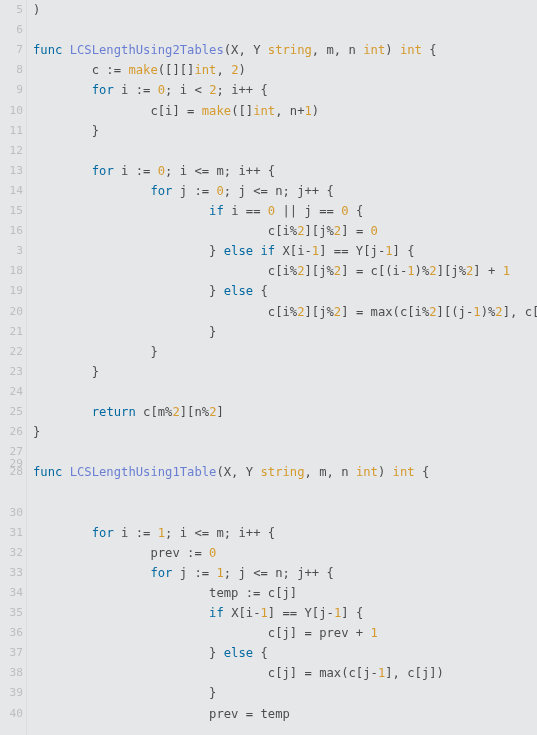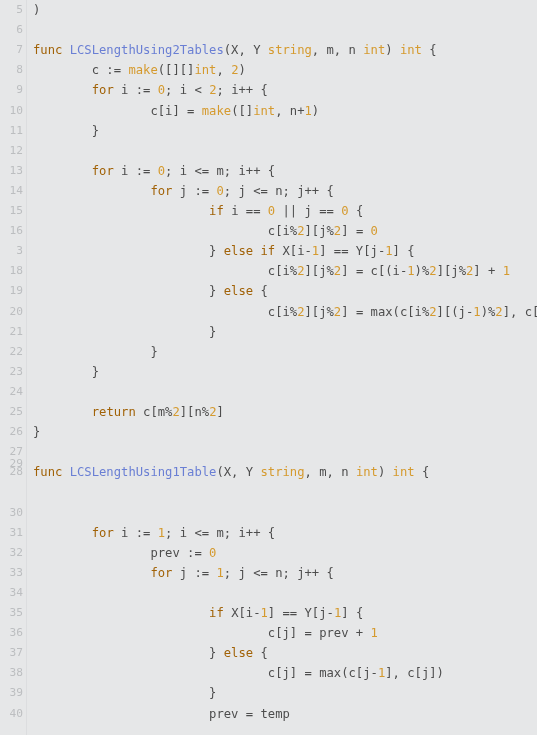--- a/index.html
+++ b/index.html
@@ -67,21 +67,21 @@
   #gutter-divider {
     position: absolute;
     top: 0;
     left: 26px;
     width: 1px;
     height: 735px;
     background: #dcdddf;
   }
 
   
-  .tok-kw   { color: #a16207; }   
+  .tok-kw   { color: #0369a1; }   
   .tok-fn   { color: #6a7fd4; }   
   .tok-type { color: #d59a2e; }   
   .tok-num  { color: #d59a2e; }   
   .tok-op   { color: #4d4d4d; }   
 </style>
 </head>
 <body>
 
 <div id="editor">
   <div id="gutter-divider"></div>
@@ -108,21 +108,21 @@
       <div class="line" style="top: 381.9px; position: absolute; left: 0px; width: 537px;"><span class="ln">24</span><span class="code"></span></div>
       <div class="line" style="top: 402px; position: absolute; left: 0px; width: 537px;"><span class="ln">25</span><span class="code"><span class="tok-op">        </span><span class="tok-kw">return</span><span class="tok-op"> c[m%</span><span class="tok-num">2</span><span class="tok-op">][n%</span><span class="tok-num">2</span><span class="tok-op">]</span></span></div>
       <div class="line" style="top: 422.1px; position: absolute; left: 0px; width: 537px;"><span class="ln">26</span><span class="code"><span class="tok-op">}</span></span></div>
       <div class="line" style="top: 442.2px; position: absolute; left: 0px; width: 537px;"><span class="ln">27</span><span class="code"></span></div>
       <div class="line" style="top: 462.3px; position: absolute; left: 0px; width: 537px;"><span class="ln">28</span><span class="code"><span class="tok-kw">func </span><span class="tok-fn">LCSLengthUsing1Table</span><span class="tok-op">(X, Y </span><span class="tok-type">string</span><span class="tok-op">, m, n </span><span class="tok-type">int</span><span class="tok-op">) </span><span class="tok-type">int</span><span class="tok-op"> {</span></span></div>
       <div class="line" style="top: 454px; position: absolute; left: 0px; width: 537px;"><span class="ln">29</span></div>
       <div class="line" style="top: 502.5px; position: absolute; left: 0px; width: 537px;"><span class="ln">30</span><span class="code"></span></div>
       <div class="line" style="top: 522.6px; position: absolute; left: 0px; width: 537px;"><span class="ln">31</span><span class="code"><span class="tok-op">        </span><span class="tok-kw">for</span><span class="tok-op"> i := </span><span class="tok-num">1</span><span class="tok-op">; i &lt;= m; i++ {</span></span></div>
       <div class="line" style="top: 542.7px; position: absolute; left: 0px; width: 537px;"><span class="ln">32</span><span class="code"><span class="tok-op">                prev := </span><span class="tok-num">0</span></span></div>
       <div class="line" style="top: 562.8px; position: absolute; left: 0px; width: 537px;"><span class="ln">33</span><span class="code"><span class="tok-op">                </span><span class="tok-kw">for</span><span class="tok-op"> j := </span><span class="tok-num">1</span><span class="tok-op">; j &lt;= n; j++ {</span></span></div>
-      <div class="line" style="top: 582.9px; position: absolute; left: 0px; width: 537px;"><span class="ln">34</span></div>
+      <div class="line" style="top: 582.9px; position: absolute; left: 0px; width: 537px;"><span class="ln">34</span><span class="code"><span class="tok-op">                        temp := c[j]</span></span></div>
       <div class="line" style="top: 603px; position: absolute; left: 0px; width: 440px;"><span class="ln">35</span><span class="code"><span class="tok-op">                        </span><span class="tok-kw">if</span><span class="tok-op"> X[i-</span><span class="tok-num">1</span><span class="tok-op">] == Y[j-</span><span class="tok-num">1</span><span class="tok-op">] {</span></span></div>
       <div class="line" style="top: 623.1px; position: absolute; left: 0px; width: 537px;"><span class="ln">36</span><span class="code"><span class="tok-op">                                c[j] = prev + </span><span class="tok-num">1</span></span></div>
       <div class="line" style="top: 643.2px; position: absolute; left: 0px; width: 537px;"><span class="ln">37</span><span class="code"><span class="tok-op">                        } </span><span class="tok-kw">else</span><span class="tok-op"> {</span></span></div>
       <div class="line" style="top: 663.3px; position: absolute; left: 0px; width: 537px;"><span class="ln">38</span><span class="code"><span class="tok-op">                                c[j] = max(c[j-</span><span class="tok-num">1</span><span class="tok-op">], c[j])</span></span></div>
       <div class="line" style="top: 683.4px; position: absolute; left: 0px; width: 537px;"><span class="ln">39</span><span class="code"><span class="tok-op">                        }</span></span></div>
       <div class="line" style="top: 703.5px; position: absolute; left: 0px; width: 537px;"><span class="ln">40</span><span class="code"><span class="tok-op">                        prev = temp</span></span></div>
     </div>
 </div>
 
 </body></html>

